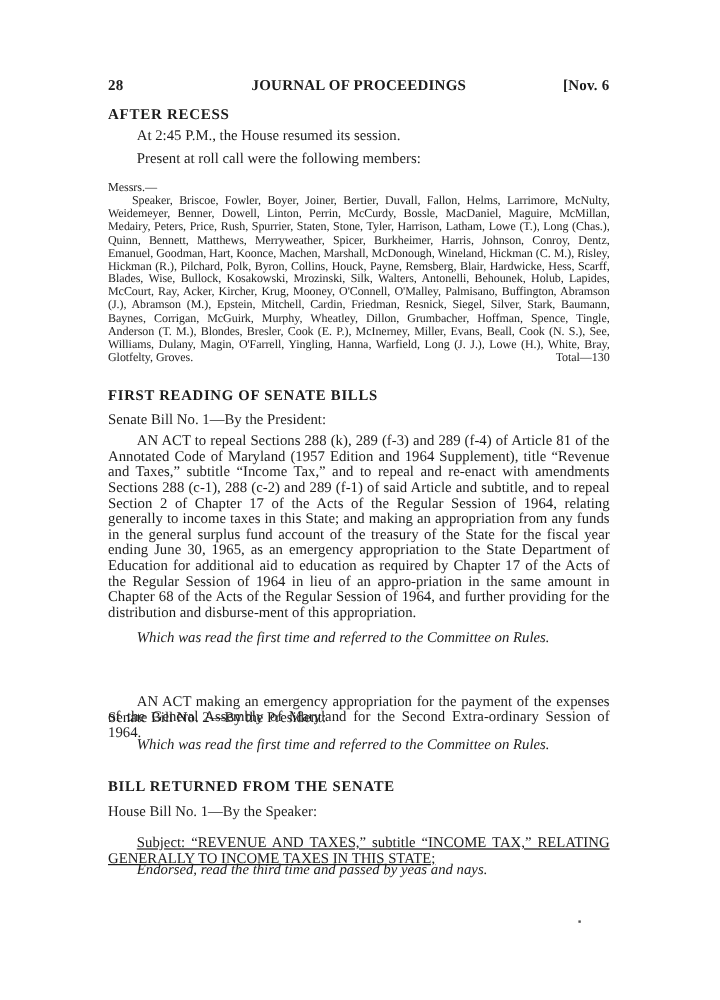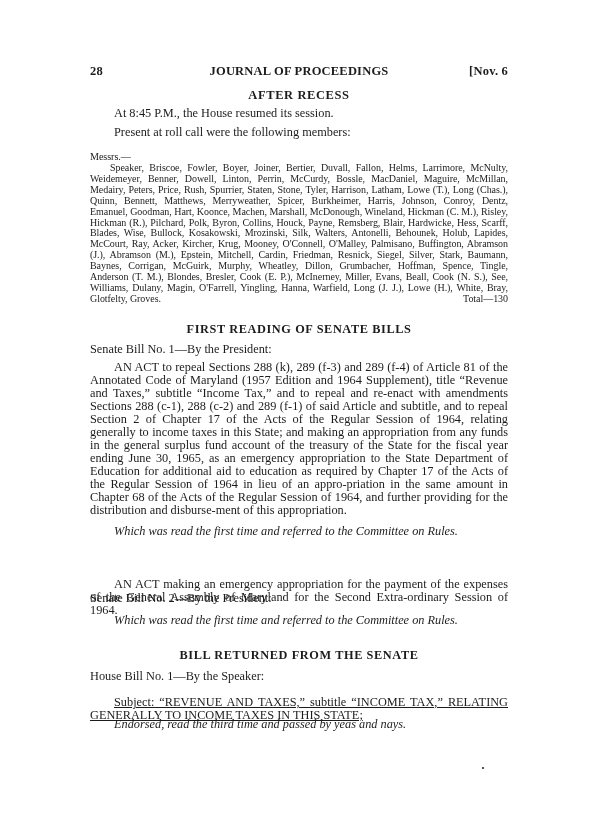--- a/index.html
+++ b/index.html
@@ -4,21 +4,21 @@
 <style>
   html, body { margin: 0; padding: 0; background: #ffffff; }
   body { width: 600px; height: 833px; position: relative; overflow: hidden;
          font-family: "Liberation Serif", "DejaVu Serif", serif; color: #1c1c1c; }
   .page { position: absolute; left: 90px; top: 0; width: 418px; }
   .running-head { position: absolute; top: 64px; left: 0; width: 418px; height: 16px;
                   font-size: 12.5px; font-weight: bold; letter-spacing: 0.2px; }
   .running-head .pno { position: absolute; left: 0; }
   .running-head .title { position: absolute; left: 0; width: 418px; text-align: center; }
   .running-head .date { position: absolute; right: 0; }
-  .h-center { text-align: center; font-weight: bold; letter-spacing: 0.6px; }
+  .h-center { text-align: left; font-weight: bold; letter-spacing: 0.6px; }
   .abs { position: absolute; left: 0; width: 418px; }
   .p { font-size: 12.3px; line-height: 13px; text-align: justify; }
   .indent { text-indent: 24px; }
   .line { font-size: 12.3px; white-space: nowrap; }
   .members { font-size: 10px; line-height: 10.9px; text-align: justify; letter-spacing: -0.05px; }
   .members .total { display: block; text-align: right; margin-top: -10.9px; }
   .ital { font-style: italic; }
   .dot { position: absolute; left: 482px; top: 767px; width: 2px; height: 2px; background: #555; }
 </style>
 </head>
@@ -26,21 +26,21 @@
 
 <div class="page">
 
   <div class="running-head">
     <span class="pno">28</span>
     <span class="title">JOURNAL OF PROCEEDINGS</span>
     <span class="date">[Nov. 6</span>
   </div>
 
   <div class="abs h-center" style="top:88px; font-size:12.5px;">AFTER RECESS</div>
-  <div class="abs line" style="top:106px; left:24px;">At 8:45 P.M., the House resumed its session.</div>
+  <div class="abs line" style="top:106px; left:24px;">At 2:45 P.M., the House resumed its session.</div>
   <div class="abs line" style="top:125px; left:24px;">Present at roll call were the following members:</div>
 
   <div class="abs members" style="top:152px; font-size:10.1px;font-family:Liberation Serif, serif;">Messrs.—</div>
   <div class="abs members" style="top:163px; text-indent:20px;">
     <span>Speaker, Briscoe, Fowler, Boyer, Joiner, Bertier, Duvall, Fallon, Helms, Larrimore, McNulty, Weidemeyer, Benner, Dowell, Linton, Perrin, McCurdy, Bossle, MacDaniel, Maguire, McMillan, Medairy, Peters, Price, Rush, Spurrier, Staten, Stone, Tyler, Harrison, Latham, Lowe (T.), Long (Chas.), Quinn, Bennett, Matthews, Merryweather, Spicer, Burkheimer, Harris, Johnson, Conroy, Dentz, Emanuel, Goodman, Hart, Koonce, Machen, Marshall, McDonough, Wineland, Hickman (C. M.), Risley, Hickman (R.), Pilchard, Polk, Byron, Collins, Houck, Payne, Remsberg, Blair, Hardwicke, Hess, Scarff, Blades, Wise, Bullock, Kosakowski, Mrozinski, Silk, Walters, Antonelli, Behounek, Holub, Lapides, McCourt, Ray, Acker, Kircher, Krug, Mooney, O'Connell, O'Malley, Palmisano, Buffington, Abramson (J.), Abramson (M.), Epstein, Mitchell, Cardin, Friedman, Resnick, Siegel, Silver, Stark, Baumann, Baynes, Corrigan, McGuirk, Murphy, Wheatley, Dillon, Grumbacher, Hoffman, Spence, Tingle, Anderson (T. M.), Blondes, Bresler, Cook (E. P.), McInerney, Miller, Evans, Beall, Cook (N. S.), See, Williams, Dulany, Magin, O'Farrell, Yingling, Hanna, Warfield, Long (J. J.), Lowe (H.), White, Bray, Glotfelty, Groves.</span>
     <span class="total">Total—130</span>
   </div>
 
   <div class="abs h-center" style="top:322px; font-size:12.3px;">FIRST READING OF SENATE BILLS</div>
 

